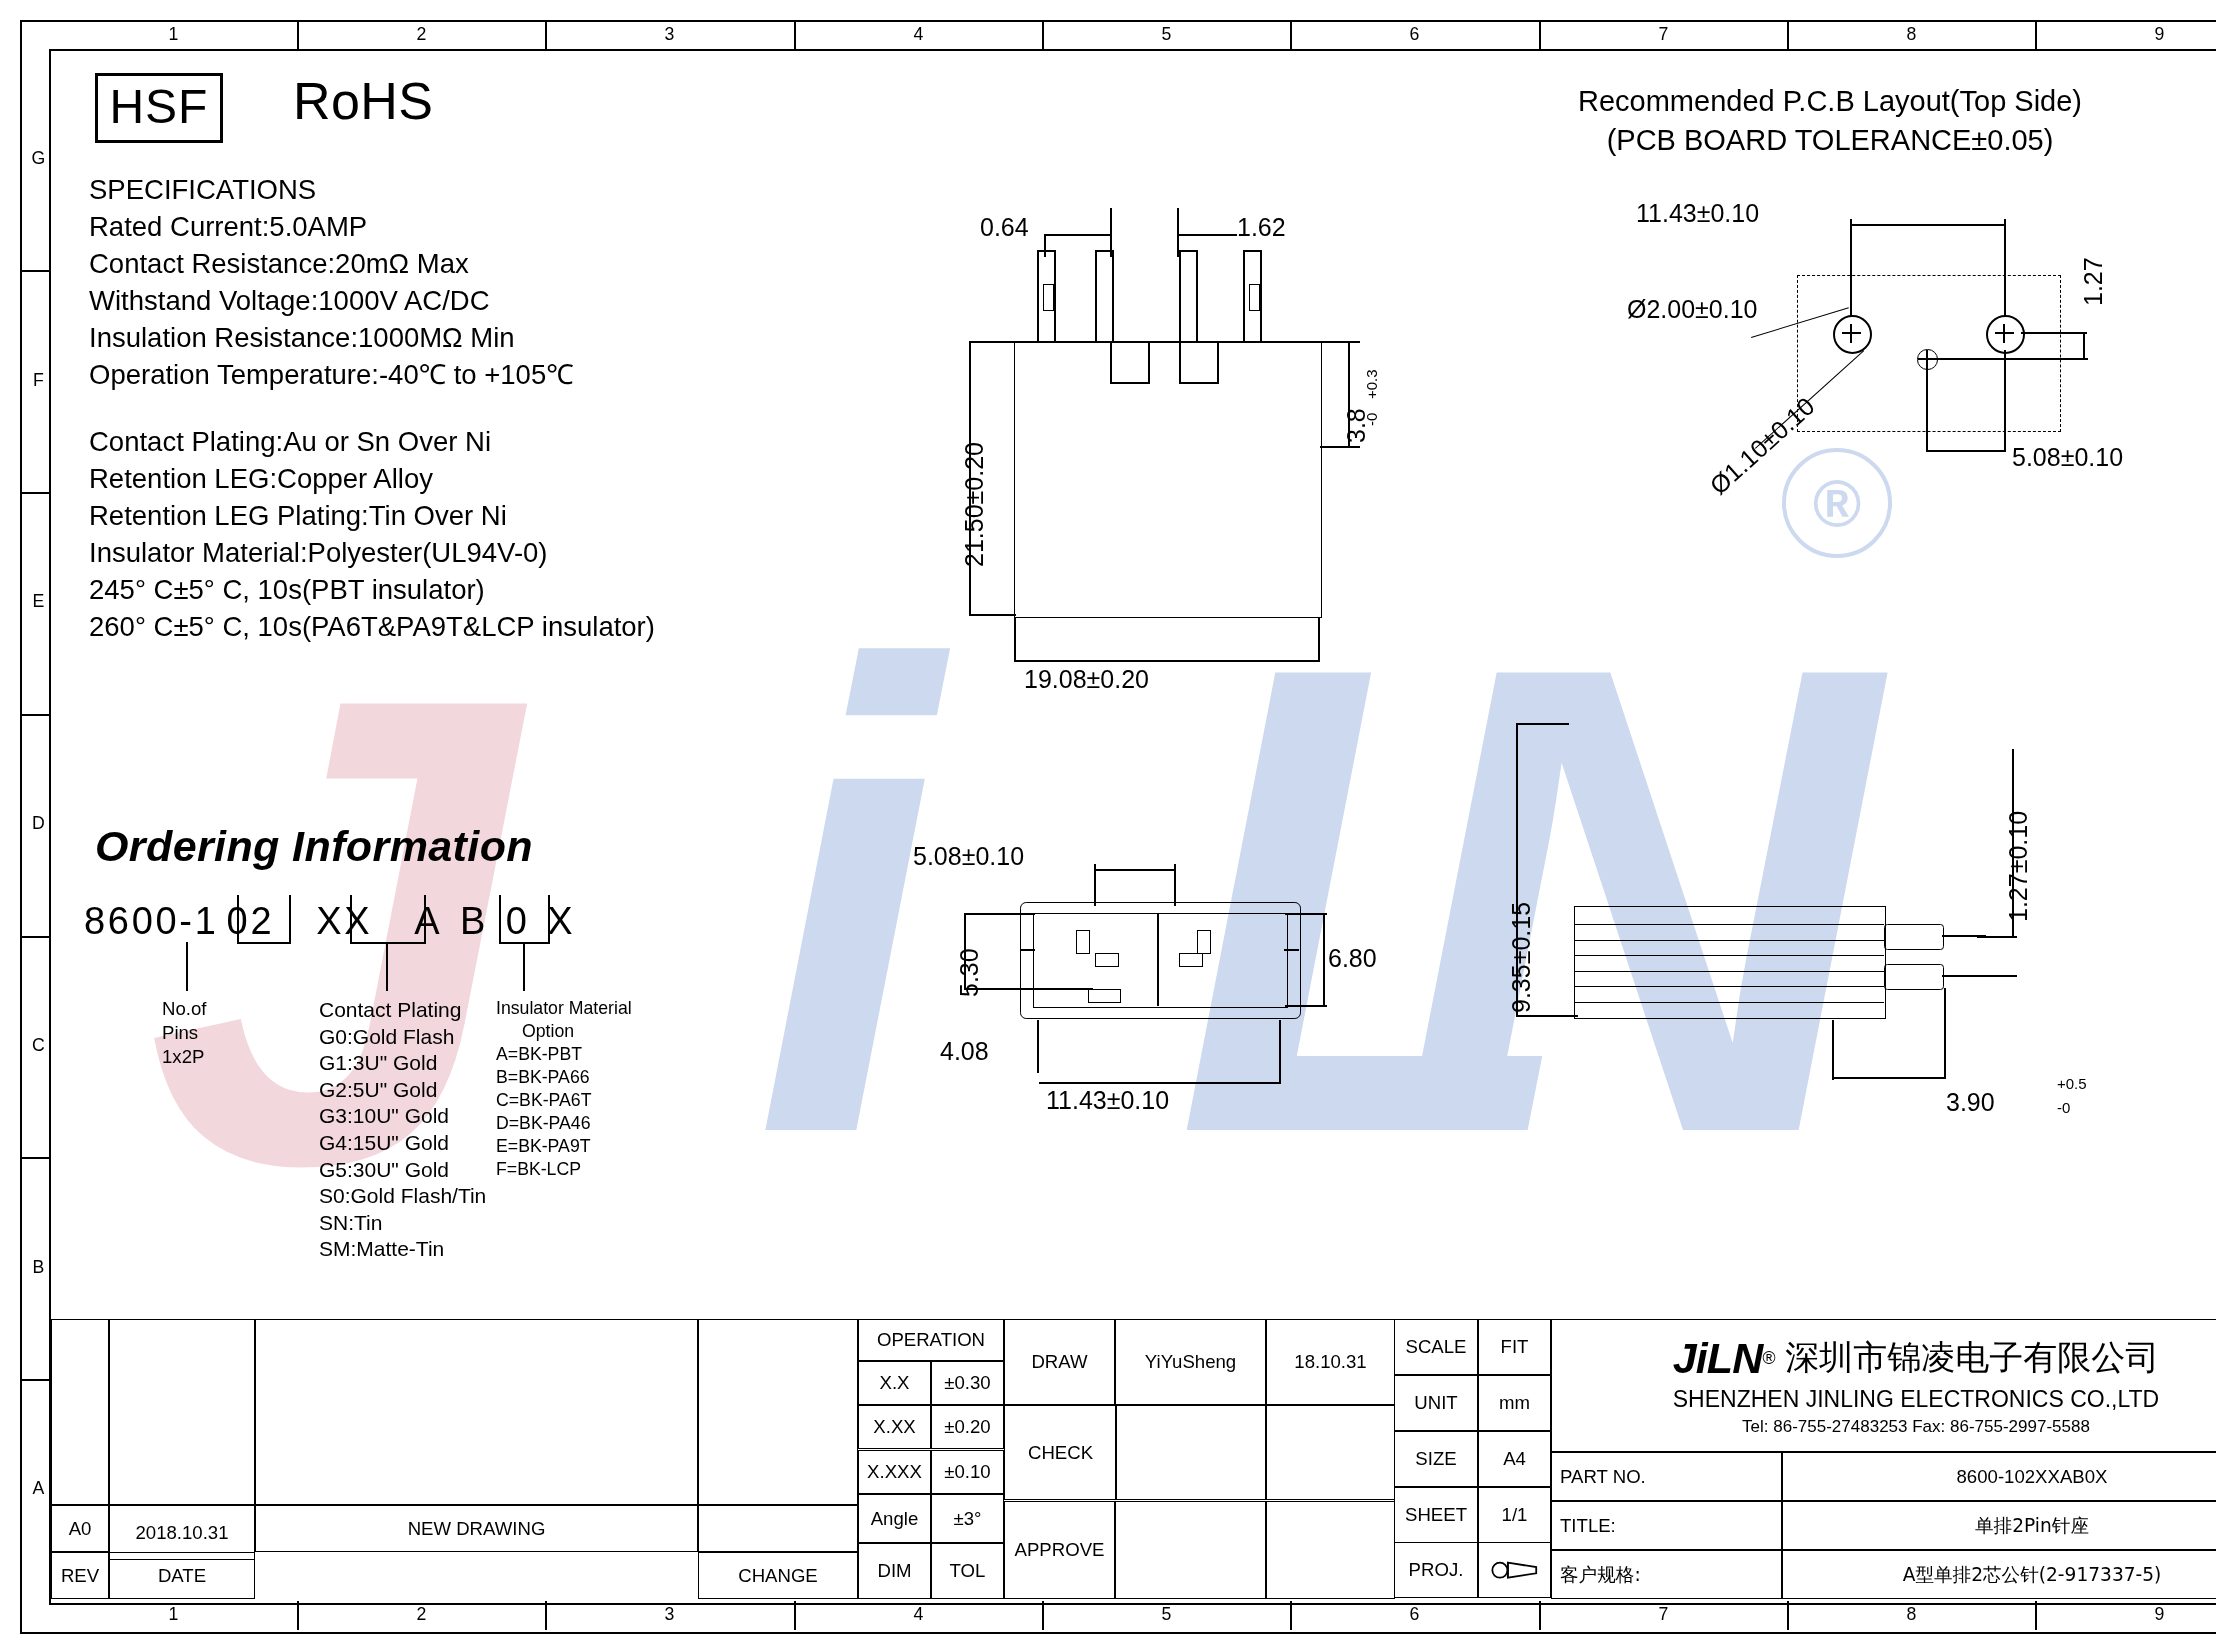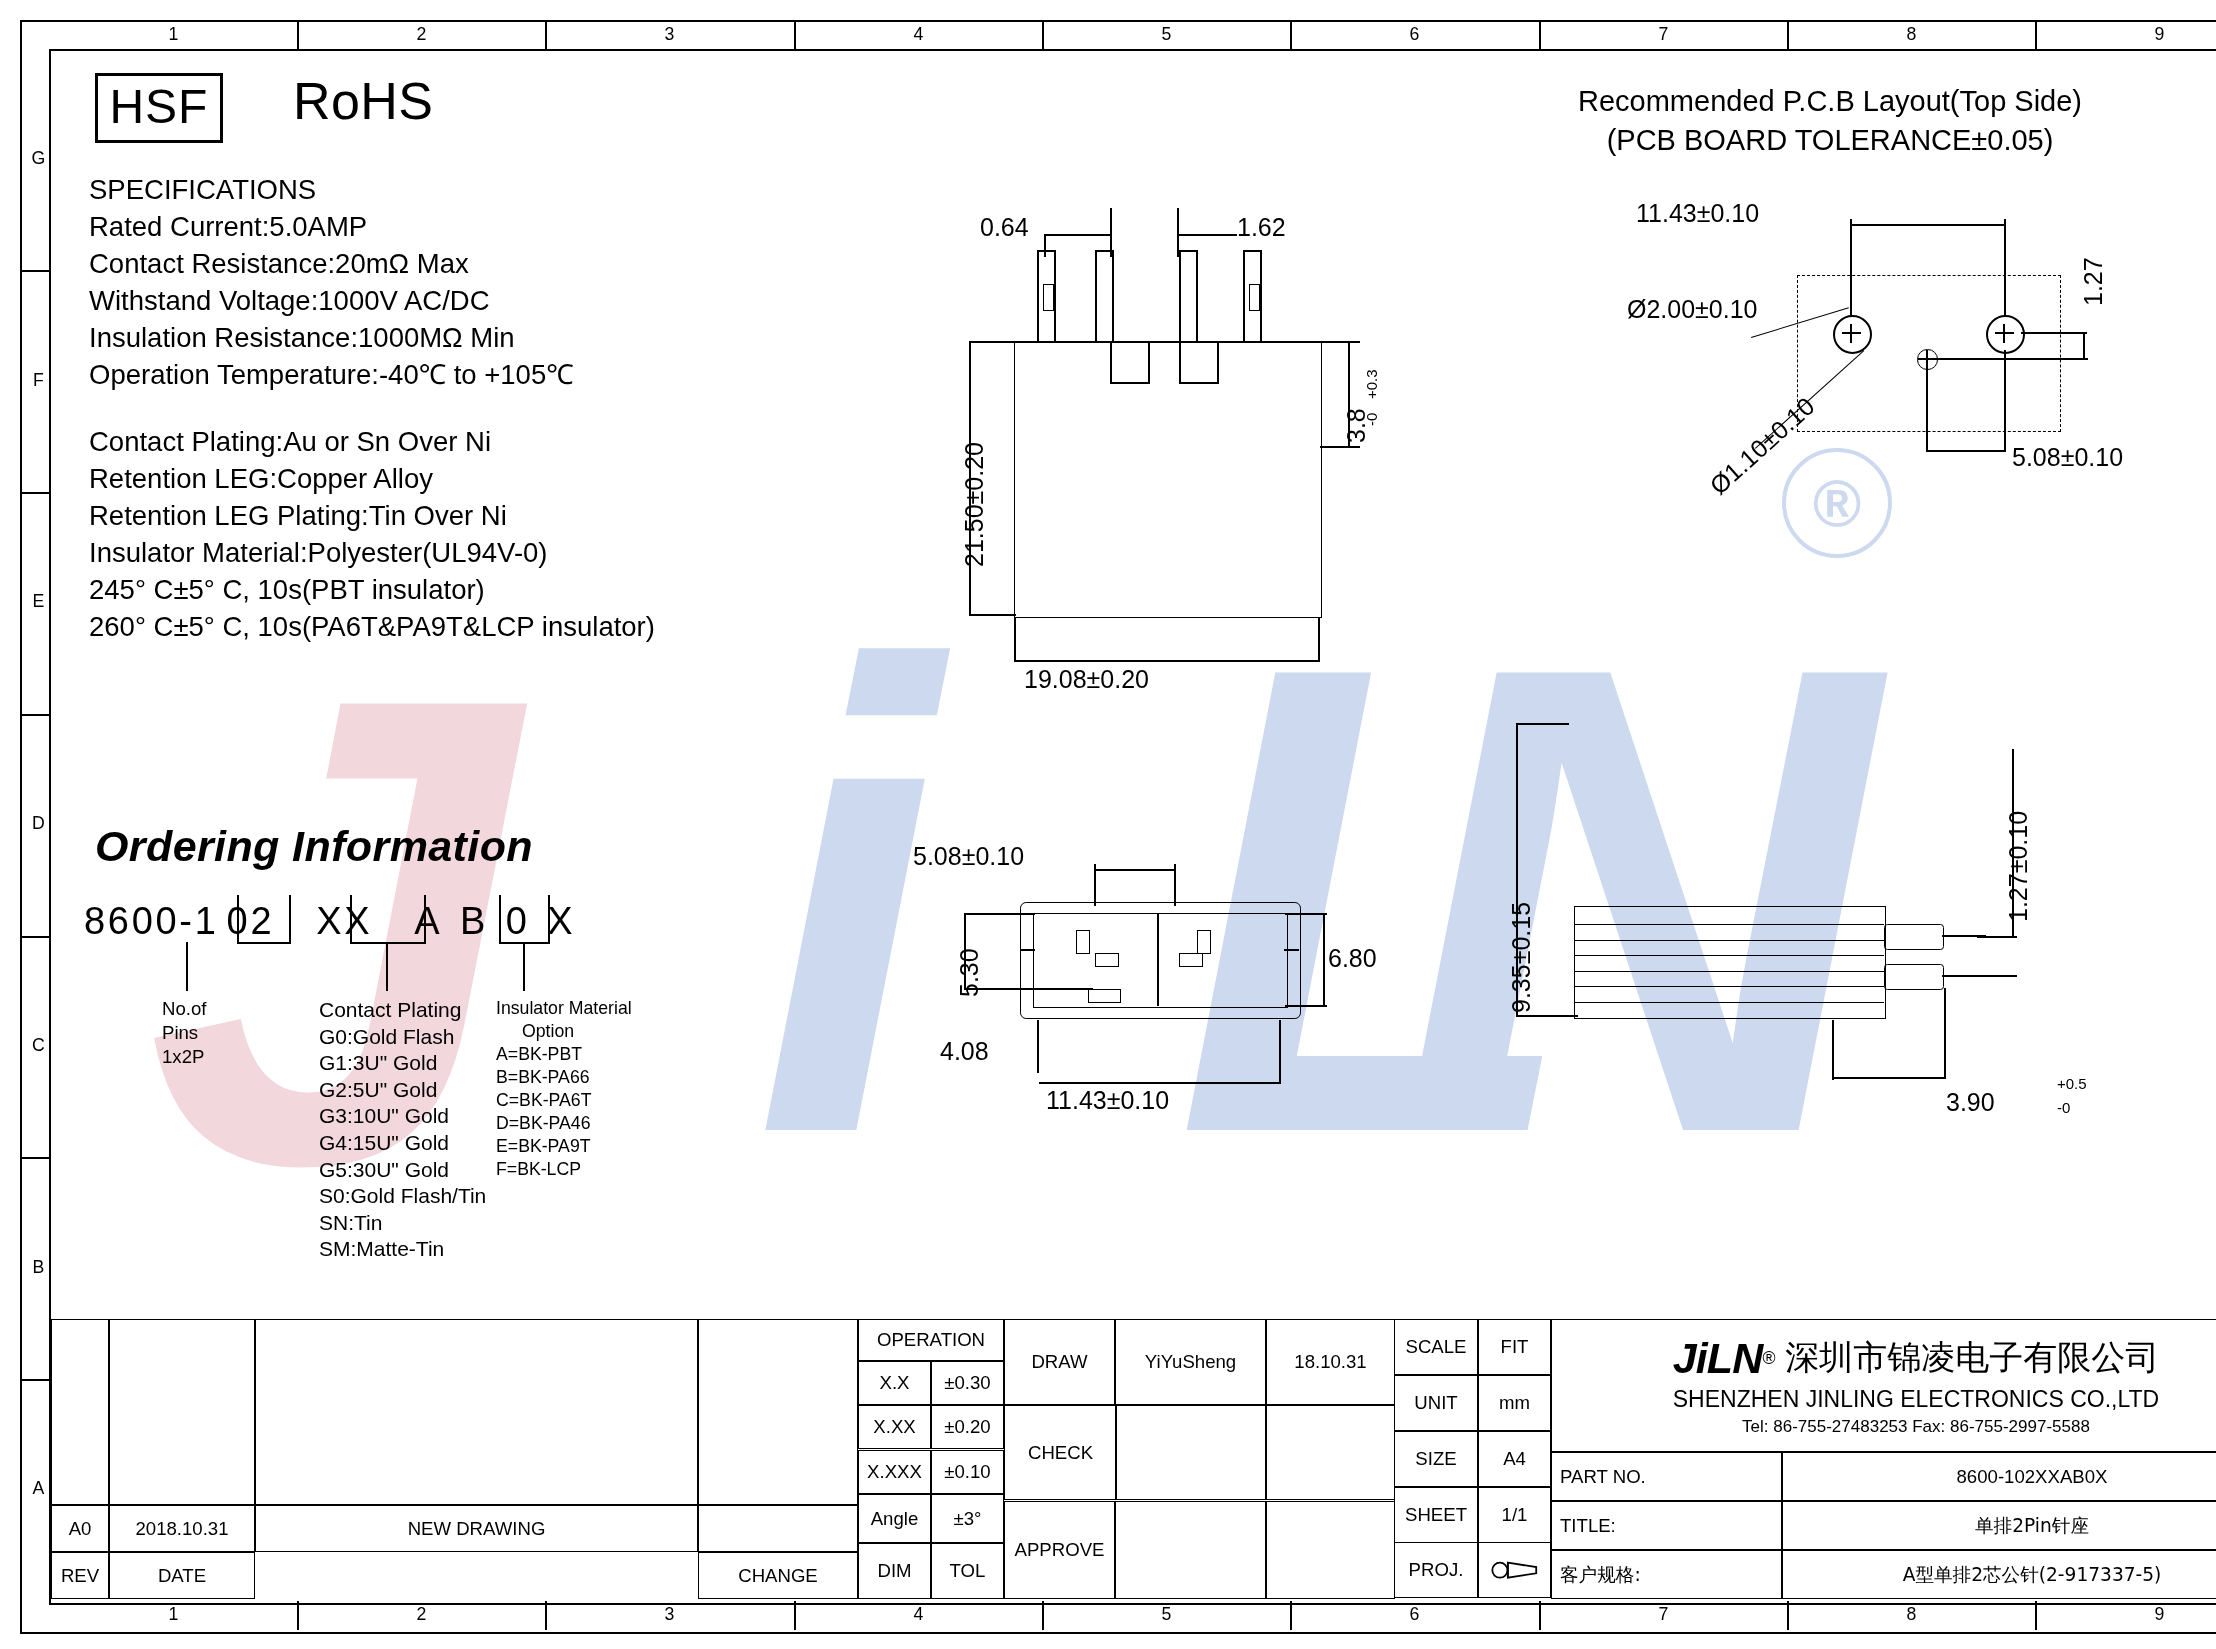--- a/index.html
+++ b/index.html
@@ -350,21 +350,21 @@
   </div>
 
   <div class="tb">
 
     <div class="cell" style="left:0;top:0;width:58px;height:186px;"></div>
     <div class="cell" style="left:58px;top:0;width:146px;height:186px;"></div>
     <div class="cell" style="left:204px;top:0;width:443px;height:186px;"></div>
     <div class="cell" style="left:647px;top:0;width:160px;height:186px;"></div>
 
     <div class="cell" style="left:0;top:186px;width:58px;height:47px;">A0</div>
-    <div class="cell" style="left:58px;top:186px;width:146px;height:47px;">2018.10.31</div>
+    <div class="cell" style="left:58px;top:186px;width:146px;height:55px;">2018.10.31</div>
     <div class="cell" style="left:204px;top:186px;width:443px;height:47px;">NEW  DRAWING</div>
     <div class="cell" style="left:647px;top:186px;width:160px;height:47px;"></div>
 
     <div class="cell" style="left:0;top:233px;width:58px;height:47px;">REV</div>
     <div class="cell" style="left:58px;top:233px;width:146px;height:47px;">DATE</div>
     <div class="cell" style="left:647px;top:233px;width:160px;height:47px;">CHANGE</div>
 
     <div class="cell" style="left:807px;top:0;width:146px;height:42px;">OPERATION</div>
     <div class="cell" style="left:807px;top:42px;width:73px;height:44px;">X.X</div>
     <div class="cell" style="left:880px;top:42px;width:73px;height:44px;">±0.30</div>

